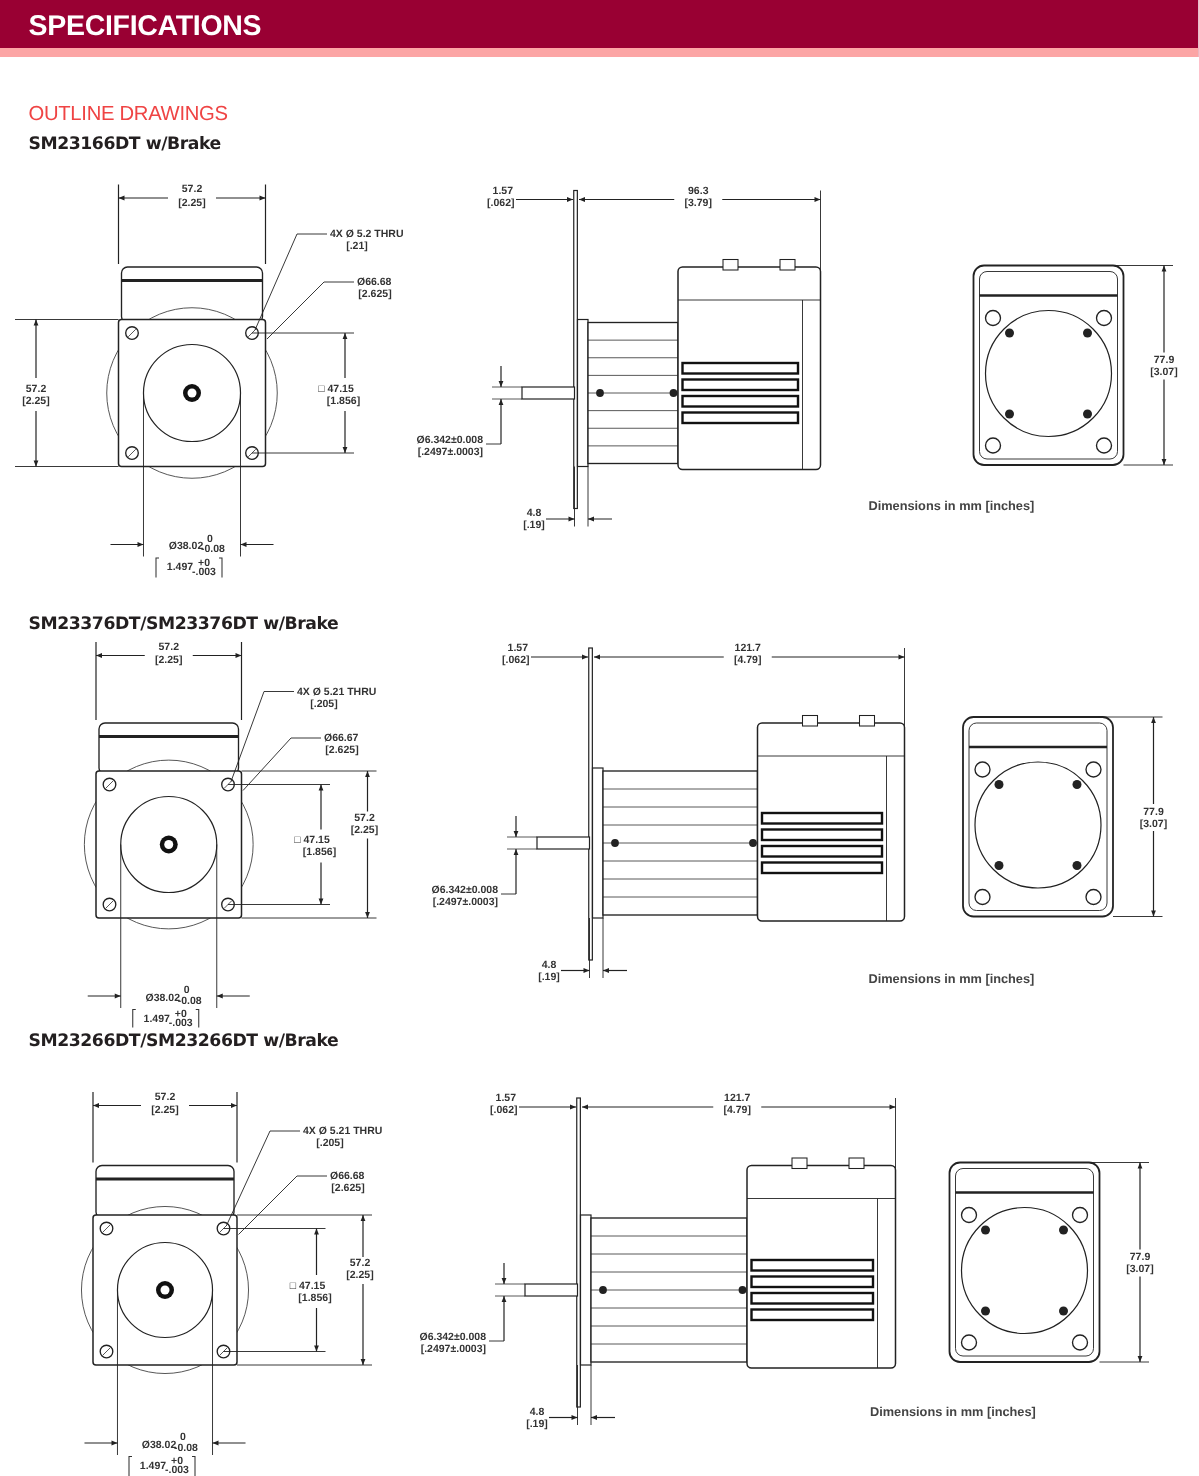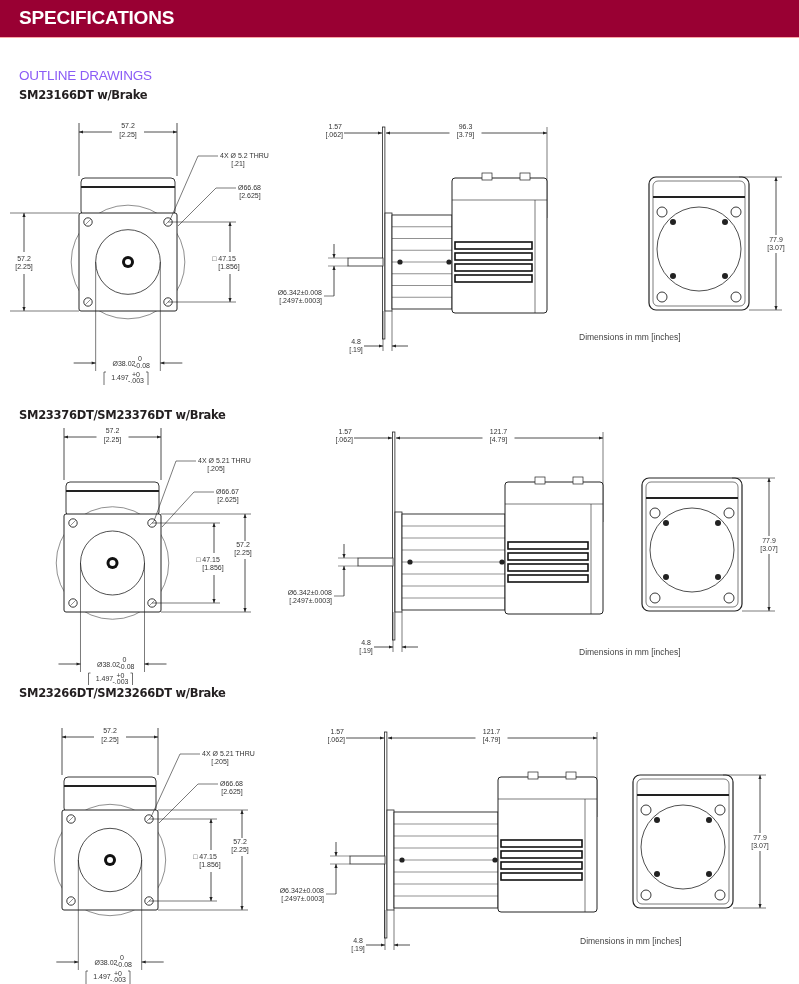--- a/index.html
+++ b/index.html
@@ -1,38 +1,38 @@
 <!DOCTYPE html>
 <html><head>
   <meta charset="utf-8">
   <style>
     * { box-sizing: border-box; margin: 0; padding: 0; }
     html, body { width: 799px; height: 984px; background: #ffffff; overflow: hidden; }
     body { font-family: "DejaVu Sans", sans-serif; color: #231f20; position: relative; }
     .header-bar {
       position: absolute; left: 0; top: 0; width: 799px; height: 38px;
-      background: #990033; border-bottom: 1px solid #fca5a5;
+      background: #990033; border-bottom: 6px solid #fca5a5;
     }
     .header-title {
       position: absolute; left: 19px; top: 7px;
       font-family: "Liberation Sans", sans-serif; font-weight: bold; font-size: 19px;
       color: #ffffff; letter-spacing: -0.2px;
     }
     .section-title {
       position: absolute; left: 19px; top: 68px;
-      font-family: "Liberation Sans", sans-serif; font-size: 13.5px; color: #8b5cf6;
+      font-family: "Liberation Sans", sans-serif; font-size: 13.5px; color: #ef4444;
       letter-spacing: -0.2px;
     }
     .model-title {
       position: absolute; left: 19px;
       font-family: "DejaVu Sans", sans-serif; font-weight: bold; font-size: 11.5px;
       color: #231f20; letter-spacing: -0.3px;
     }
     .drawing {
-      position: absolute; left: 0; width: 781px;
+      position: absolute; left: 0; width: 781px; font-weight: bold;
     }
     svg text { font-family: "Liberation Sans", sans-serif; fill: #333; }
     .dimtxt { font-size: 7px; }
     .note { font-family: "Liberation Sans", sans-serif; font-size: 8.5px; fill: #444; }
   </style>
 </head>
 <body>
 
 <div class="header-bar">
   <div class="header-title">SPECIFICATIONS</div>

